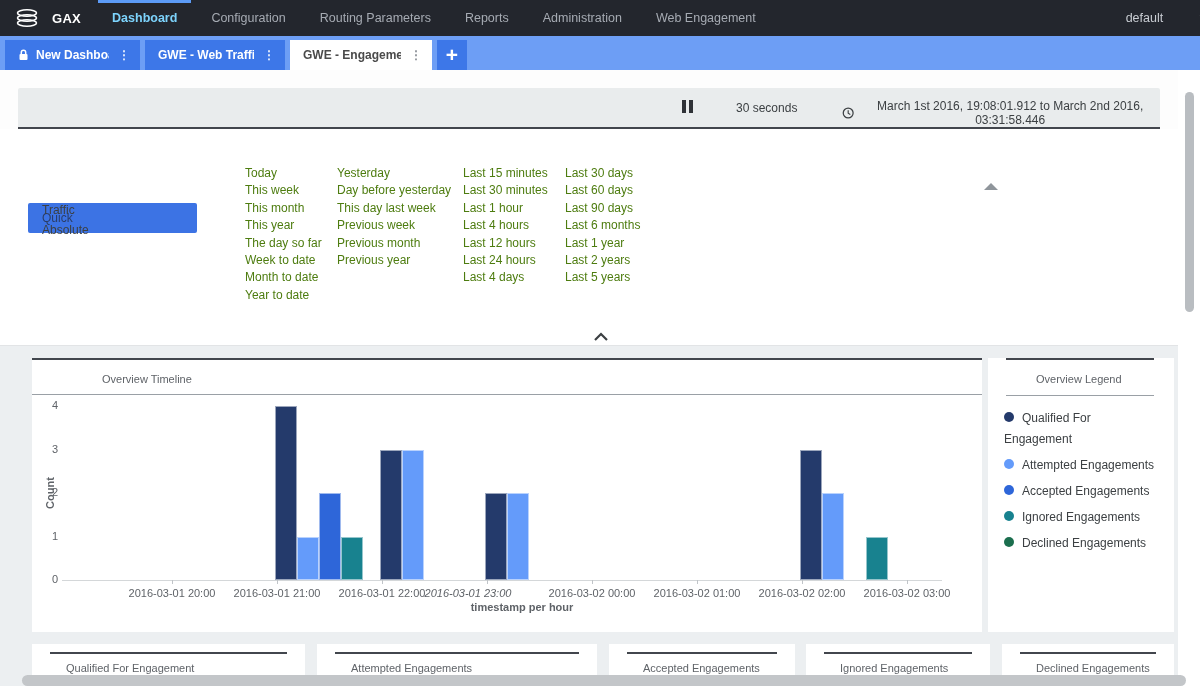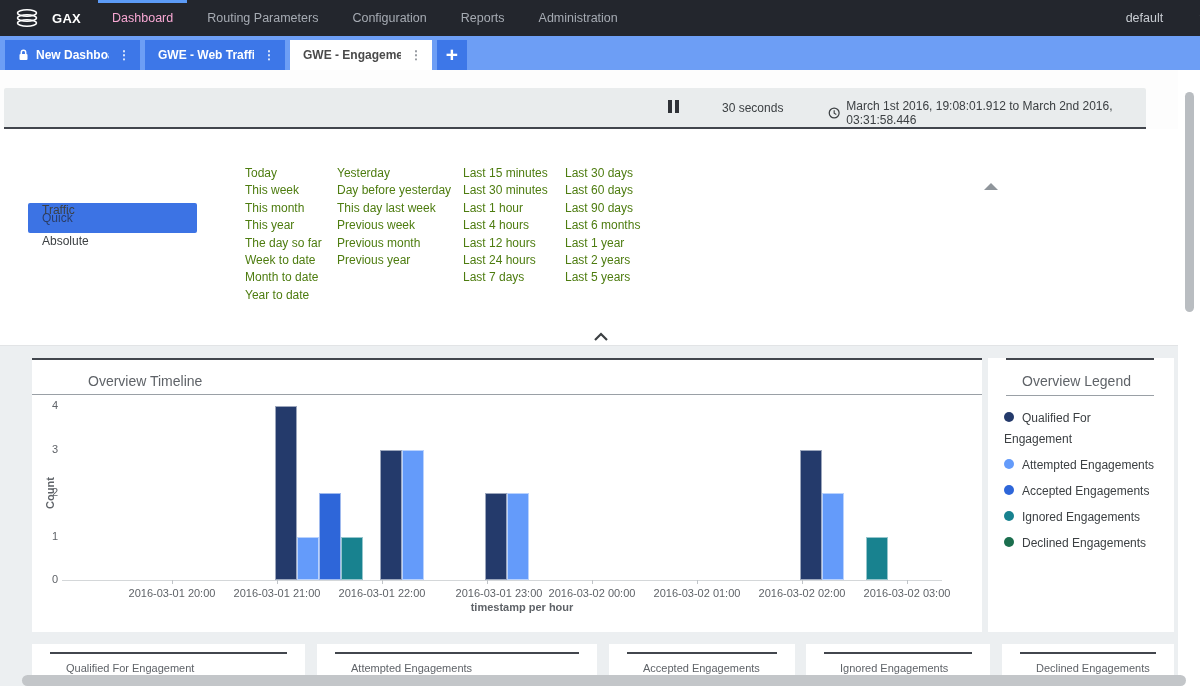--- a/index.html
+++ b/index.html
@@ -10,69 +10,69 @@
     -webkit-font-smoothing:antialiased;
   }
   
   #topnav { position:absolute; top:0; left:0; width:1200px; height:36px;
     background:#23262d; display:flex; align-items:center; z-index:30; }
   #logo { margin:0 12px 0 14px; display:flex; align-items:center; }
   .brand { color:#fff; font-weight:bold; font-size:13px; margin-right:14px; letter-spacing:.3px; }
   #nav-items { display:flex; height:100%; }
   .nav-item { color:#a6abb3; font-size:12.5px; display:flex; align-items:center;
     padding:0 17px; position:relative; cursor:pointer; white-space:nowrap; }
-  .nav-item.active { color:#f9a8d4; font-weight:normal; }
+  .nav-item.active { color:#7dd3fc; font-weight:bold; }
   .nav-item.active::before { content:""; position:absolute; top:0; left:3px; right:3px;
     height:3px; background:#5c9bf7; }
   #nav-right { margin-left:auto; display:flex; align-items:center; color:#c9cdd3; font-size:12.5px; }
   #nav-user { margin-right:36px; cursor:pointer; }
   #nav-help { margin-right:-7px; font-size:14px; cursor:pointer; }
   
   #tabbar { position:absolute; top:36px; left:0; width:1200px; height:34px;
     background:#6d9ef5; display:flex; align-items:flex-end; z-index:29; }
   .dash-tab { height:30px; background:#3d77e8; color:#fff; display:flex; align-items:center;
     font-size:12px; font-weight:bold; margin-right:5px; padding:0 7px 0 13px; cursor:pointer; }
   .dash-tab:first-child { margin-left:5px; }
   .dash-tab.active { background:#fff; color:#4a4a4a; }
   .tab-label { white-space:nowrap; overflow:hidden; flex:1; }
   .tab-dots { margin-left:6px; color:rgba(255,255,255,.9); font-size:12px; padding:0 3px; }
   .dash-tab.active .tab-dots { color:#8a8f96; }
   .lock { margin-right:7px; display:flex; }
   #add-tab { width:30px; height:30px; background:#3d77e8; color:#fff; font-size:21px;
     display:flex; align-items:center; justify-content:center; cursor:pointer; font-weight:bold; }
   
   #toolbar-zone { position:absolute; top:70px; left:0; width:1178px; height:59px; background:#fdfdfd; }
-  #toolbar { position:absolute; top:18px; left:4px; width:1142px; height:41px;
+  #toolbar { position:absolute; top:18px; left:18px; width:1142px; height:41px;
     background:#e9eced; border-bottom:2px solid #42464d; border-radius:2px 2px 0 0;padding-left:14px; }
   #pause-btn { position:absolute; left:664px; top:12px; display:flex; cursor:pointer; }
   #pause-btn i { display:block; width:4px; height:13px; background:#2f3237; margin-right:3px; }
   #refresh-label { position:absolute; left:718px; top:13px; font-size:12px; color:#3c4043; cursor:pointer; }
   #time-range { position:absolute; left:824px; top:11px; display:flex; align-items:center;
-    font-size:12px; color:#3c4043; cursor:pointer; }
+    font-size:12px; color:#3c4043; cursor:pointer;text-align:center; }
   #time-range svg { margin-right:6px; }
   #panel-caret { position:absolute; left:984px; top:113px; width:0; height:0; z-index:5;
     border-left:7px solid transparent; border-right:7px solid transparent;
     border-bottom:7px solid #8f959b; }
   
   #time-panel { position:absolute; top:129px; left:0; width:1178px; height:217px;
     background:#fff; border-bottom:1px solid #e2e4e6; }
   .tp-tab { position:absolute; left:28px; width:169px; height:30px; border-radius:2px;
     font-size:12px; display:flex; align-items:center; padding-left:14px; color:#3c4043;
     cursor:pointer; font-weight:500; }
   .tp-tab.active { background:#3c73e4; color:#2b3d66; }
   .tp-col { position:absolute; top:36px; font-size:12px; color:#4d7c0f; font-weight:500;
     line-height:17.4px; }
   .tp-option { cursor:pointer; white-space:nowrap; }
   #collapse-btn { position:absolute; left:588px; top:201px; width:26px; height:14px;
     display:flex; align-items:center; justify-content:center; cursor:pointer; }
   
   #content { position:absolute; top:346px; left:0; width:1178px; height:340px; background:#eceff1; }
   .card { position:absolute; background:#fff; }
   #chart-card { left:32px; top:12px; width:950px; height:274px; border-top:2px solid #42464d; }
-  .card-title { font-size:14px; color:#5f6368; }
+  .card-title { font-size:11px; color:#5f6368;margin-left:14px; }
   #chart-title { position:absolute; left:56px; top:13px; }
   #chart-rule { position:absolute; left:0; right:0; top:34px; border-top:1px solid #9aa0a6; }
   #plot { position:absolute; left:0; top:35px; width:950px; height:237px; }
   .ytick { position:absolute; width:22px; text-align:right; font-size:11px; color:#5f6368; }
   .xtick-label { position:absolute; width:110px; text-align:center; font-size:11px; color:#5f6368; }
   .tickmark { position:absolute; width:1px; height:4px; background:#c0c4c8; }
   #axis-line { position:absolute; left:30px; width:880px; height:1px; background:#d4d7d9; }
   .bar { position:absolute; border:1px solid rgba(255,255,255,.55); }
   #ylab { position:absolute; left:-12px; top:92px; width:60px; text-align:center;
     transform:rotate(-90deg); font-size:11px; font-weight:bold; color:#5f6368; }
@@ -103,24 +103,25 @@
   <span id="logo">
     <svg width="26" height="22" viewBox="0 0 26 22">
       <ellipse cx="13" cy="6" rx="9.5" ry="3.2" fill="none" stroke="#fff" stroke-width="1.6"></ellipse>
       <ellipse cx="13" cy="11" rx="9.5" ry="3.2" fill="none" stroke="#fff" stroke-width="1.6"></ellipse>
       <ellipse cx="13" cy="16" rx="9.5" ry="3.2" fill="none" stroke="#fff" stroke-width="1.6"></ellipse>
     </svg>
   </span>
   <span class="brand">GAX</span>
   <div id="nav-items">
       <div class="nav-item active">Dashboard</div>
+      <div class="nav-item">Configuration</div>
       <div class="nav-item">Routing Parameters</div>
-      <div class="nav-item">Configuration</div>
       <div class="nav-item">Reports</div>
       <div class="nav-item">Administration</div>
+      <div class="nav-item">Web Engagement</div>
     </div>
   <div id="nav-right">
     <span id="nav-user">default</span>
     <span id="nav-help">?</span>
   </div>
 </div>
 
 <div id="tabbar">
     <div class="dash-tab" style="width: 135px;">
       <span class="lock">
@@ -158,21 +159,21 @@
       <span>March 1st 2016, 19:08:01.912 to March 2nd 2016, 03:31:58.446</span>
     </div>
   </div>
   <div id="panel-caret"></div>
 </div>
 
 <div id="time-panel">
   <div id="tp-tabs">
       <div class="tp-tab active" style="top: 27px; margin-top: 47px;">Quick</div>
       <div class="tp-tab" style="top: 66px;">Traffic</div>
-      <div class="tp-tab" style="top: 97px;">Absolute</div>
+      <div class="tp-tab" style="top: 86px;">Absolute</div>
     </div>
   <div id="tp-cols">
       <div class="tp-col" style="left: 245px;">
         <div class="tp-option">Today</div>
         <div class="tp-option">This week</div>
         <div class="tp-option">This month</div>
         <div class="tp-option">This year</div>
         <div class="tp-option">The day so far</div>
         <div class="tp-option">Week to date</div>
         <div class="tp-option">Month to date</div>
@@ -186,21 +187,21 @@
         <div class="tp-option">Previous month</div>
         <div class="tp-option">Previous year</div>
       </div>
       <div class="tp-col" style="left: 463px;">
         <div class="tp-option">Last 15 minutes</div>
         <div class="tp-option">Last 30 minutes</div>
         <div class="tp-option">Last 1 hour</div>
         <div class="tp-option">Last 4 hours</div>
         <div class="tp-option">Last 12 hours</div>
         <div class="tp-option">Last 24 hours</div>
-        <div class="tp-option">Last 7 days</div>
+        <div class="tp-option">Last 4 days</div>
       </div>
       <div class="tp-col" style="left: 565px;">
         <div class="tp-option">Last 30 days</div>
         <div class="tp-option">Last 60 days</div>
         <div class="tp-option">Last 90 days</div>
         <div class="tp-option">Last 6 months</div>
         <div class="tp-option">Last 1 year</div>
         <div class="tp-option">Last 2 years</div>
         <div class="tp-option">Last 5 years</div>
       </div>
@@ -225,21 +226,21 @@
         <div class="ytick" style="left: 4px; top: 91px;">2</div>
         <div class="ytick" style="left: 4px; top: 47.5px;">3</div>
         <div class="ytick" style="left: 4px; top: 4px;">4</div>
         <div class="tickmark" style="left: 140px; top: 185px;"></div>
         <div class="xtick-label" style="left: 85px; top: 192px;">2016-03-01 20:00</div>
         <div class="tickmark" style="left: 245px; top: 185px;"></div>
         <div class="xtick-label" style="left: 190px; top: 192px;">2016-03-01 21:00</div>
         <div class="tickmark" style="left: 350px; top: 185px;"></div>
         <div class="xtick-label" style="left: 295px; top: 192px;">2016-03-01 22:00</div>
         <div class="tickmark" style="left: 455px; top: 185px;"></div>
-        <div class="xtick-label" style="left: 412px; top: 192px;">2016-03-01 23:00</div>
+        <div class="xtick-label" style="left: 381px; top: 192px; font-style: italic;">2016-03-01 23:00</div>
         <div class="tickmark" style="left: 560px; top: 185px;"></div>
         <div class="xtick-label" style="left: 505px; top: 192px;">2016-03-02 00:00</div>
         <div class="tickmark" style="left: 665px; top: 185px;"></div>
         <div class="xtick-label" style="left: 610px; top: 192px;">2016-03-02 01:00</div>
         <div class="tickmark" style="left: 770px; top: 185px;"></div>
         <div class="xtick-label" style="left: 715px; top: 192px;">2016-03-02 02:00</div>
         <div class="tickmark" style="left: 875px; top: 185px;"></div>
         <div class="xtick-label" style="left: 820px; top: 192px;">2016-03-02 03:00</div>
         <div class="bar" style="left: 243px; width: 22px; top: 11px; height: 174px; background: rgb(36, 58, 107);"></div>
         <div class="bar" style="left: 348px; width: 22px; top: 54.5px; height: 130.5px; background: rgb(36, 58, 107);"></div>

